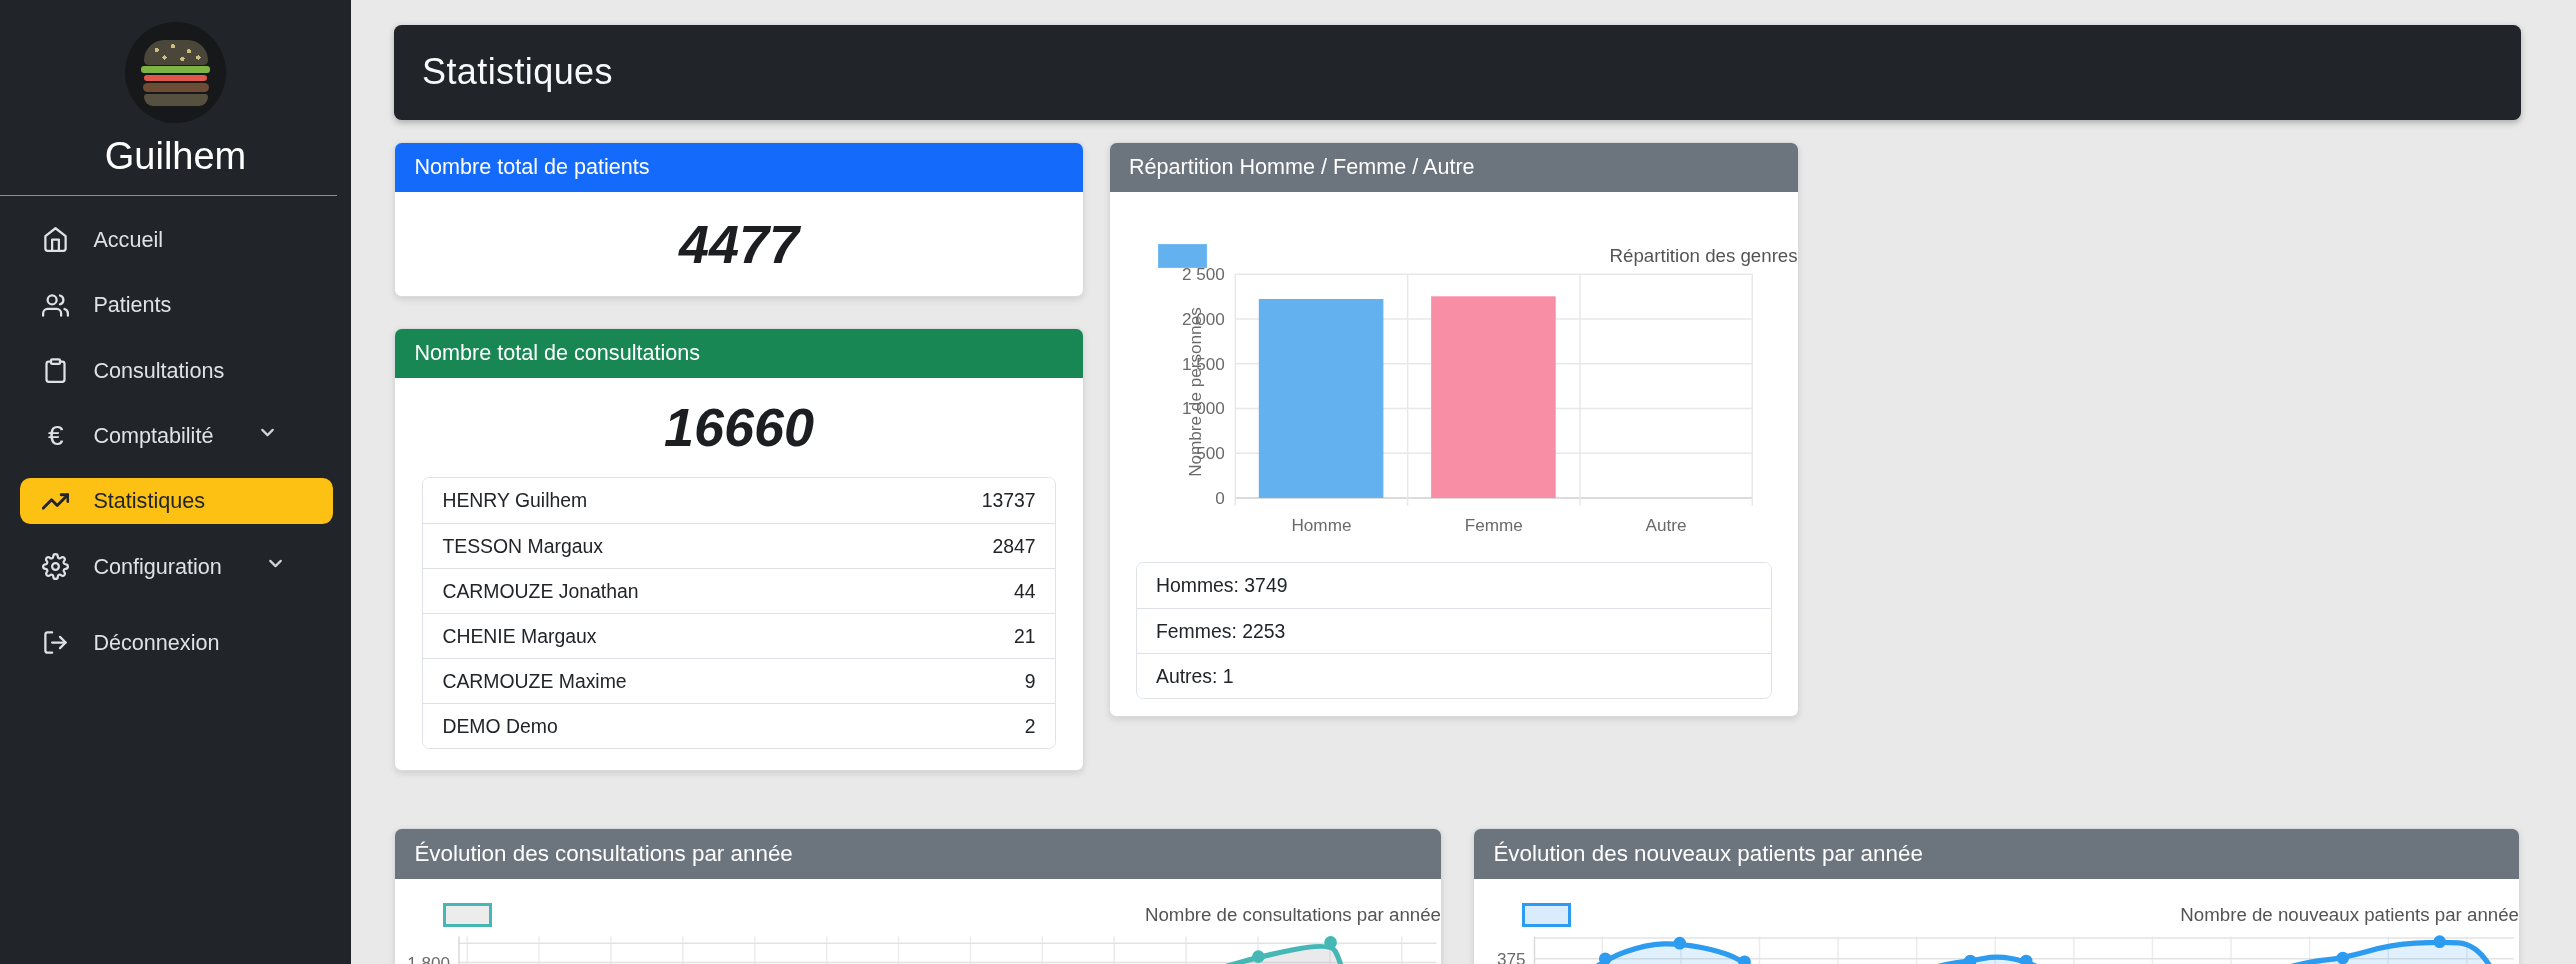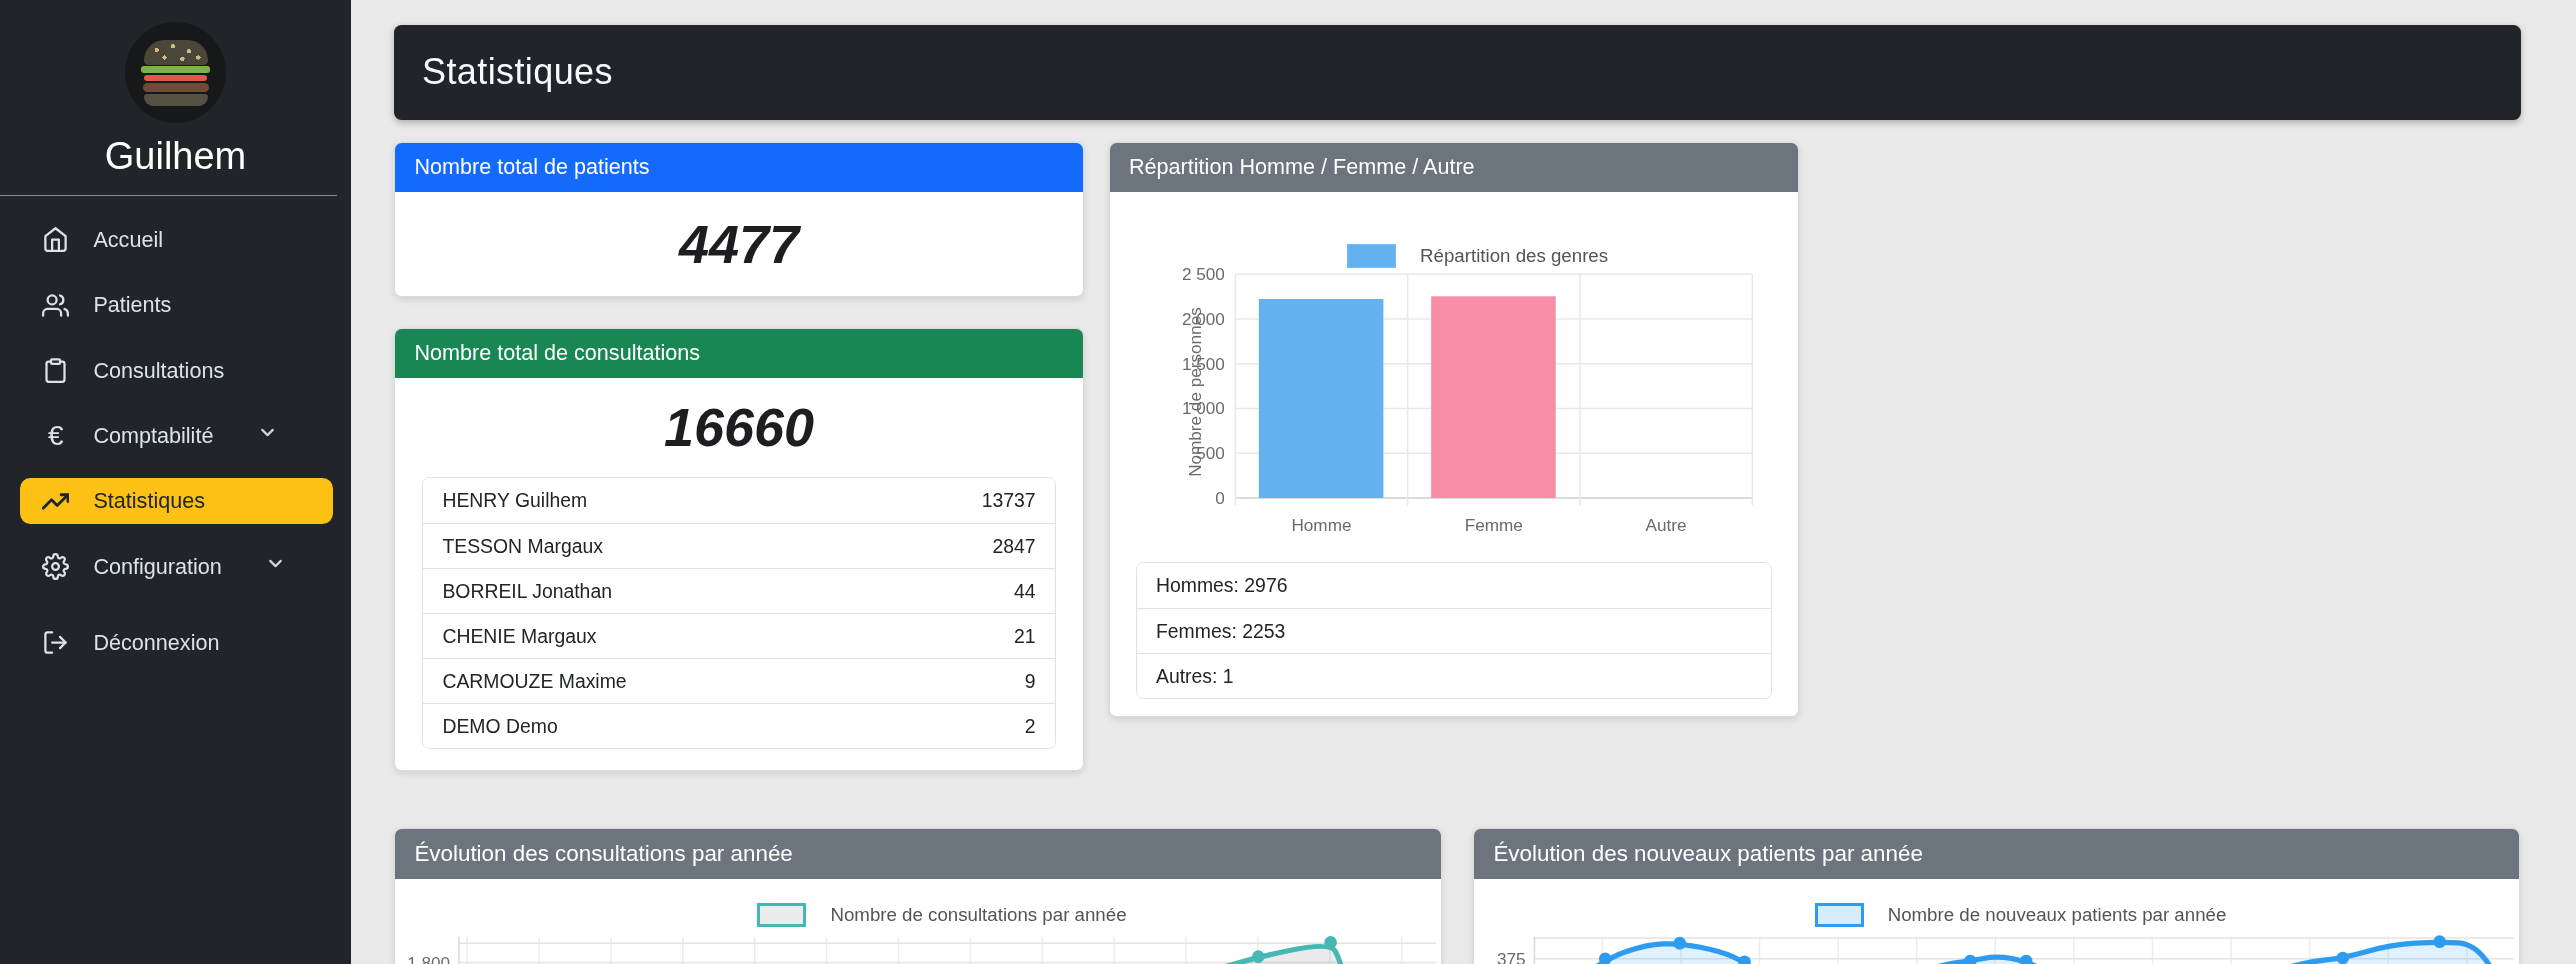--- a/index.html
+++ b/index.html
@@ -73,21 +73,21 @@
   .big-number { display:flex; align-items:center; justify-content:center;
     font-size:54px; font-weight:600; color:#1c1e21;font-style:italic; }
   .card-patients .big-number { height:104px; }
   .card-consult { margin-top:31px; }
   .card-consult .big-number { padding:18px 0 19.4px; }
   .list-group { margin:0 27px 21px; border:0.7px solid #dee2e6; border-radius:7.5px; overflow:hidden; }
   .list-row { display:flex; justify-content:space-between; align-items:center;
     padding:0 19.4px; height:45px; font-size:19.4px; color:#212529; background:#fff;gap:6px; }
   .list-row + .list-row { border-top:0.7px solid #dee2e6; }
   .card-gender { width:690px; }
-  .legend-row { display:flex; align-items:center; justify-content:center; gap:24px;padding-left:48px; }
+  .legend-row { display:flex; align-items:center; justify-content:space-between; gap:24px;padding-left:48px; }
   .legend-bar { margin-top:52px; }
   .swatch { width:49px; height:24px; }
   .sw-bar { background:#63b2ef; border:1.5px solid #74bbf1; }
   .legend-label { font-size:18.7px; color:#545454; }
   .gender-stats { margin:22.4px 26px 0; }
   .card-gender { padding-bottom:17px; }
   svg text.tick { font-size:23px; fill:#6a6a6a; }
   
   .row2 { display:flex; gap:31px; margin-top:57px; align-items:flex-start; }
   .card-year-consult { width:1048px; }
@@ -210,21 +210,21 @@
         <div class="list-group">
           <div class="list-row">
             <span>HENRY Guilhem</span>
             <span>13737</span>
           </div>
           <div class="list-row">
             <span>TESSON Margaux</span>
             <span>2847</span>
           </div>
           <div class="list-row">
-            <span>BORREIL Jonathan</span>
+            <span>CARMOUZE Jonathan</span>
             <span>44</span>
           </div>
           <div class="list-row">
             <span>CHENIE Margaux</span>
             <span>21</span>
           </div>
           <div class="list-row">
             <span>CARMOUZE Maxime</span>
             <span>9</span>
           </div>
@@ -261,21 +261,21 @@
           <line x1="861" y1="8" x2="861" y2="318" stroke="#e8e8e8" stroke-width="2"></line>
           <rect x="199.5" y="41.24000000000001" width="167" height="266.76" fill="#63b2ef"></rect>
           <text x="283.5" y="352" text-anchor="middle" class="tick">Homme</text>
           <rect x="430.5" y="37.639999999999986" width="167" height="270.36" fill="#f88ea6"></rect>
           <text x="514.5" y="352" text-anchor="middle" class="tick">Femme</text>
           <text x="745.5" y="352" text-anchor="middle" class="tick">Autre</text>
           <text class="tick" text-anchor="middle" transform="translate(122 166) rotate(-90)">Nombre de personnes</text>
         </svg>
       <div class="list-group gender-stats">
         <div class="list-row">
-          <span>Hommes: 2976</span>
+          <span>Hommes: 3749</span>
         </div>
         <div class="list-row">
           <span>Femmes: 2253</span>
         </div>
         <div class="list-row">
           <span>Autres: 1</span>
         </div>
       </div>
     </div>
   </div>

